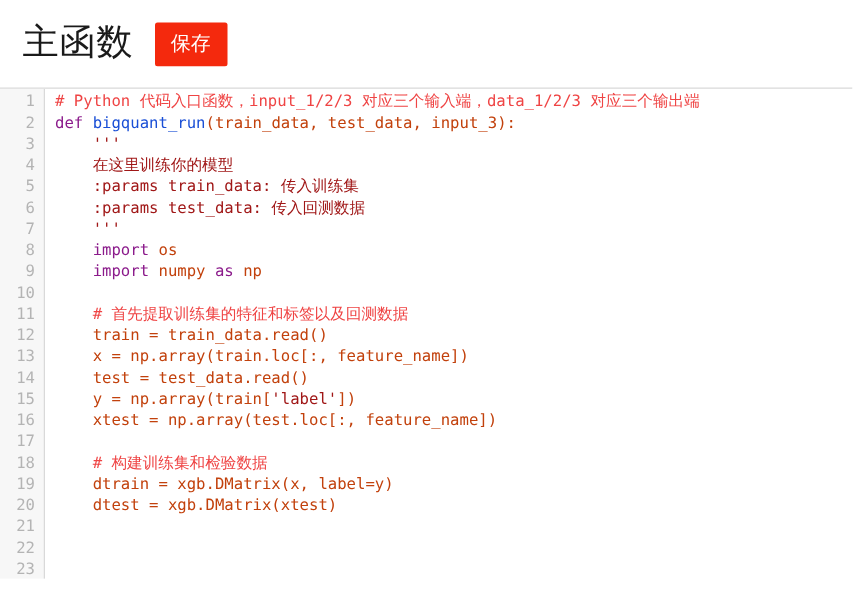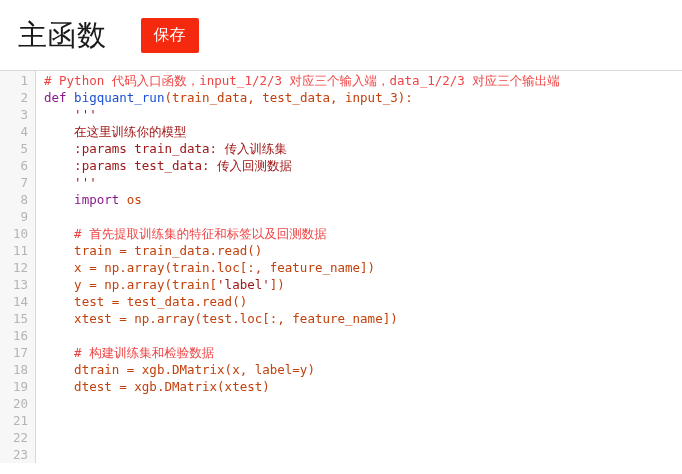--- a/index.html
+++ b/index.html
@@ -22,24 +22,24 @@
     height: 70px;
     padding-left: 18px;
     box-sizing: border-box;
   }
   #page-title {
     font-size: 29px;
     line-height: 1;
     color: #1a1a1a;
     font-weight: 400;
     letter-spacing: 0.5px;
-    font-family: Liberation Sans, sans-serif;
+    font-family: Liberation Mono, monospace;
   }
   #save-button {
-    margin-left: 34px;
+    margin-left: 17px;
     background: #f4290d;
     color: #ffffff;
     font-size: 16px;
     line-height: 1;
     padding: 9px 13px 10px 13px;
     border: none;
     border-radius: 2px;
     cursor: pointer;
     font-family: "DejaVu Sans", sans-serif;
     display: inline-block;
@@ -138,26 +138,27 @@
       </div>
     <div id="code">
         <span class="cl"><span class="t-com"># Python 代码入口函数，input_1/2/3 对应三个输入端，data_1/2/3 对应三个输出端</span></span>
         <span class="cl"><span class="t-kw">def</span><span class="t-pln"> </span><span class="t-fn">bigquant_run</span><span class="t-pln">(train_data, test_data, input_3):</span></span>
         <span class="cl"><span class="t-str">    '''</span></span>
         <span class="cl"><span class="t-str">    在这里训练你的模型</span></span>
         <span class="cl"><span class="t-str">    :params train_data: 传入训练集</span></span>
         <span class="cl"><span class="t-str">    :params test_data: 传入回测数据</span></span>
         <span class="cl"><span class="t-str">    '''</span></span>
         <span class="cl"><span class="t-pln">    </span><span class="t-kw">import</span><span class="t-pln"> os</span></span>
+        <span class="cl"><span class="t-pln">    </span><span class="t-kw">import</span><span class="t-pln"> numpy </span><span class="t-kw">as</span><span class="t-pln"> np</span></span>
         <span class="cl">&nbsp;</span>
         <span class="cl"><span class="t-com">    # 首先提取训练集的特征和标签以及回测数据</span></span>
         <span class="cl"><span class="t-pln">    train = train_data.read()</span></span>
         <span class="cl"><span class="t-pln">    x = np.array(train.loc[:, feature_name])</span></span>
+        <span class="cl"><span class="t-pln">    test = test_data.read()</span></span>
         <span class="cl"><span class="t-pln">    y = np.array(train[</span><span class="t-str">'label'</span><span class="t-pln">])</span></span>
-        <span class="cl"><span class="t-pln">    test = test_data.read()</span></span>
         <span class="cl"><span class="t-pln">    xtest = np.array(test.loc[:, feature_name])</span></span>
         <span class="cl">&nbsp;</span>
         <span class="cl"><span class="t-com">    # 构建训练集和检验数据</span></span>
         <span class="cl"><span class="t-pln">    dtrain = xgb.DMatrix(x, label=y)</span></span>
         <span class="cl"><span class="t-pln">    dtest = xgb.DMatrix(xtest)</span></span>
         <span class="cl">&nbsp;</span>
       </div>
   </div>
 </div>
 

